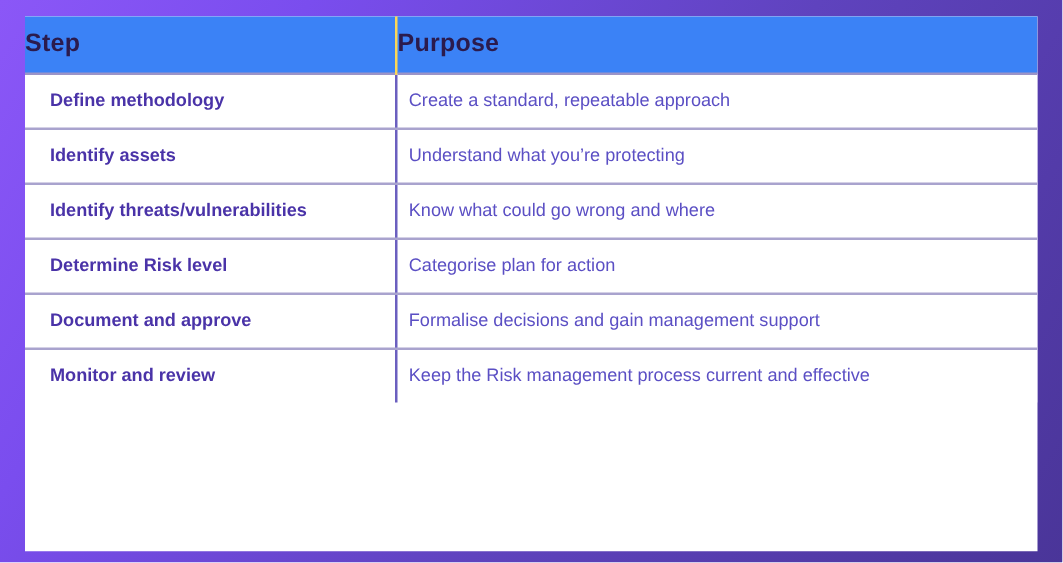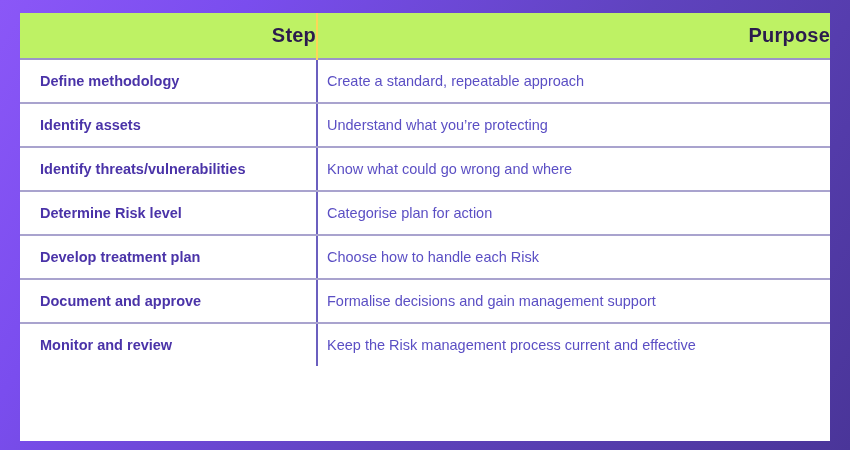--- a/index.html
+++ b/index.html
@@ -31,25 +31,25 @@
   }
   table.risk-table {
     width: 810px;
     border-collapse: collapse;
     table-layout: fixed;
   }
   table.risk-table col.col-step { width: 297px; }
   table.risk-table col.col-purpose { width: 513px; }
 
   thead th {
-    background: #bef264;
+    background: #3b82f6;
     color: #2B1B4D;
     font-size: 20px;
     font-weight: bold;
-    text-align: right;
+    text-align: left;
     height: 45px;
     padding: 0;
     border: none;
     letter-spacing: 0.2px;
   }
   thead th.th-step {
     border-right: 2px solid #FCD757;
   }
   thead tr {
     border-bottom: 2px solid #9B94C8;
@@ -107,24 +107,20 @@
         </tr>
         <tr>
           <td class="cell-step">Identify threats/vulnerabilities</td>
           <td class="cell-purpose">Know what could go wrong and where</td>
         </tr>
         <tr>
           <td class="cell-step">Determine Risk level</td>
           <td class="cell-purpose">Categorise plan for action</td>
         </tr>
         <tr>
-          <td class="cell-step">Develop treatment plan</td>
-          <td class="cell-purpose">Choose how to handle each Risk</td>
-        </tr>
-        <tr>
           <td class="cell-step">Document and approve</td>
           <td class="cell-purpose">Formalise decisions and gain management support</td>
         </tr>
         <tr>
           <td class="cell-step">Monitor and review</td>
           <td class="cell-purpose">Keep the Risk management process current and effective</td>
         </tr>
       </tbody>
     </table>
   </div>

